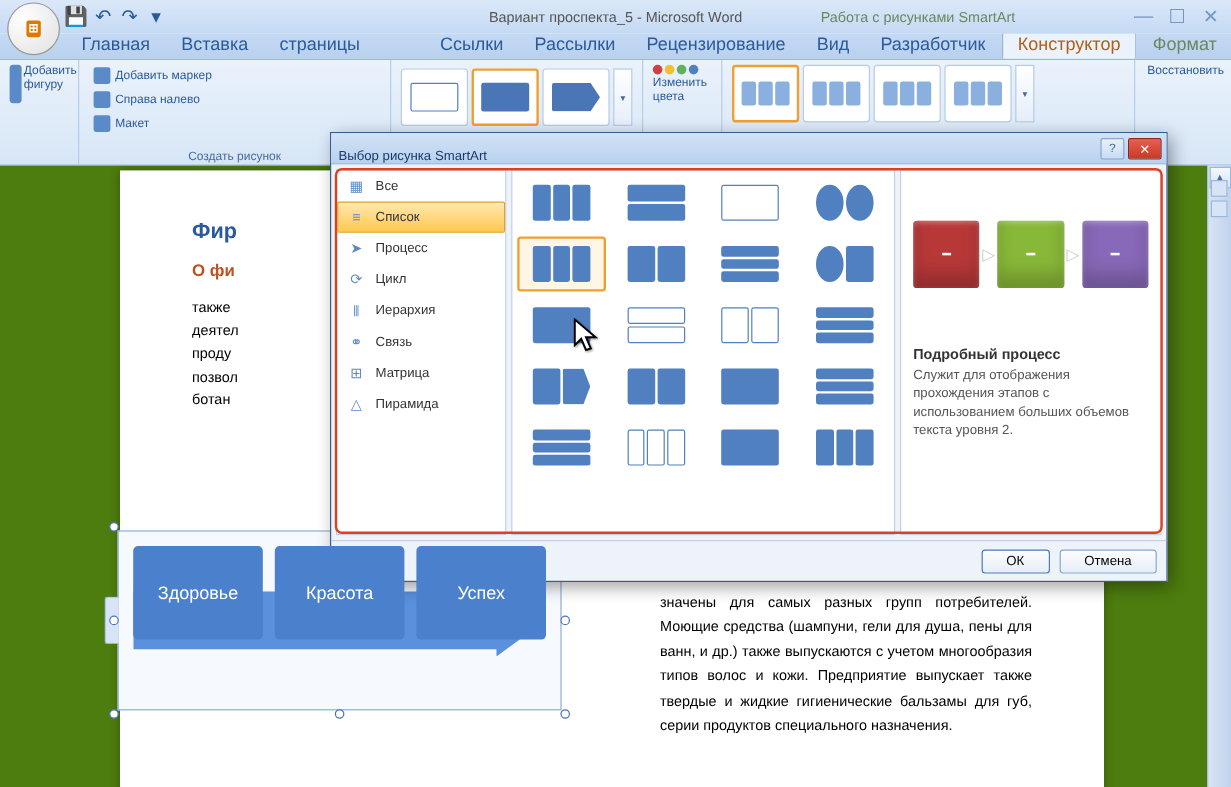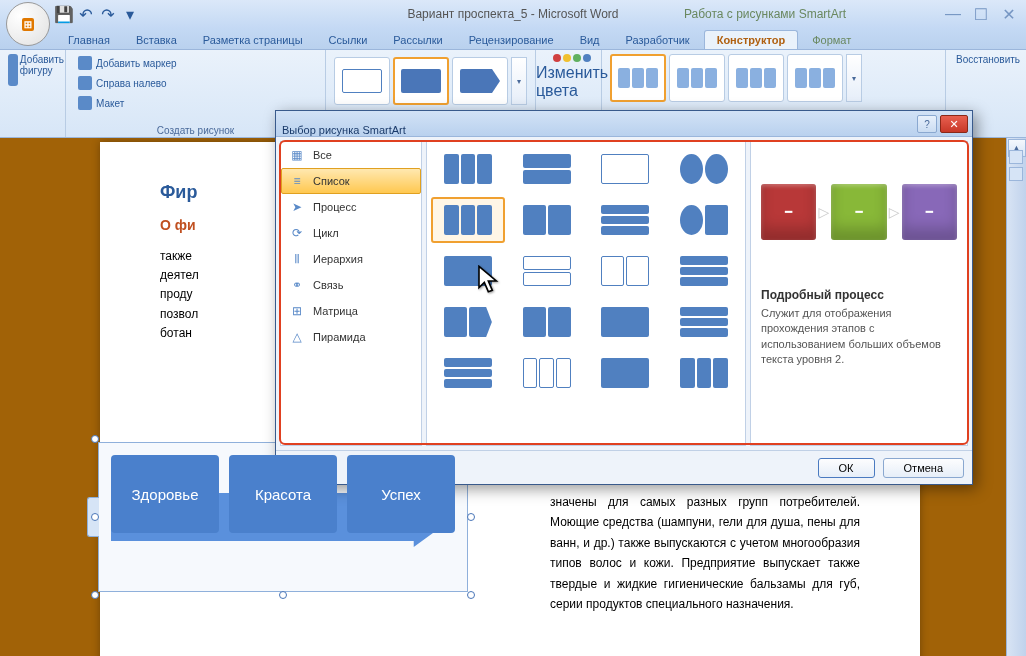--- a/index.html
+++ b/index.html
@@ -11,54 +11,54 @@
 .office-btn span { background: #e07800; color: #fff; padding: 1px 2px; border-radius: 2px; font-weight: bold; }
 .qat { margin-left: 56px; display: flex; gap: 6px; align-items: center; }
 .qat-btn { width: 16px; height: 16px; display: flex; align-items: center; justify-content: center; color: #2a5a9a; cursor: pointer; }
 .title-text { position: absolute; left: 50%; transform: translateX(-50%); font-size: 12px; color: #555; }
 .context-title { position: absolute; right: 180px; font-size: 12px; color: #6a8860; }
 .win-controls { position: absolute; right: 8px; display: flex; gap: 10px; }
 .win-controls span { width: 18px; height: 14px; color: #7696c3; cursor: pointer; display: inline-flex; align-items: center; justify-content: center; }
 
 
 .ribbon-tabs { height: 22px; background: linear-gradient(#c4d9f4, #b9d1ee); display: flex; align-items: flex-end; padding-left: 56px; gap: 2px; border-bottom: 1px solid #9bb6db; }
-.tab { padding: 3px 12px; font-size: 11px; color: #2a5a9a; cursor: pointer; border-radius: 3px 3px 0 0; }
-.tab.active { background: #eaf2fb; border: 1px solid #9bb6db; border-bottom: none; color: #2a5a9a; font-weight: bold; }
+.tab { padding: 3px 12px; font-size: 15px; color: #2a5a9a; cursor: pointer; border-radius: 3px 3px 0 0; }
+.tab.active { background: #eaf2fb; border: 1px solid #9bb6db; border-bottom: none; color: #2a5a9a; }
 .tab.context { color: #6a8860; }
 .tab.context.active { background: #eaf2fb; color: #b06010; }
 
 
 .ribbon { height: 88px; background: linear-gradient(#eaf2fb, #d7e6f7); border-bottom: 1px solid #9bb6db; display: flex; position: relative; }
 .rgroup { border-right: 1px solid #b8cce4; padding: 4px 8px 2px; display: flex; flex-direction: column; position: relative; }
 .rgroup-label { position: absolute; bottom: 1px; left: 0; right: 0; text-align: center; font-size: 10px; color: #4a6a9a; }
 .rbtn-big { display: flex; flex-direction: row; align-items: flex-start; width: 56px; font-size: 10px; color: #2a5a9a; cursor: pointer; gap: 2px; }
 .rbtn-big .ico { width: 32px; height: 32px; background: #5a8ac8; border-radius: 3px; }
 .rbtn-row { display: flex; flex-direction: column; gap: 2px; }
 .rbtn-sm { font-size: 10px; color: #2a5a9a; padding: 2px 4px; cursor: pointer; display: flex; align-items: center; gap: 4px; }
 .rbtn-sm::before { content: ''; width: 14px; height: 14px; background: #5a8ac8; border-radius: 2px; display: inline-block; }
 
 
 .gallery-strip { display: flex; gap: 3px; align-items: center; padding: 3px 0; }
 .gal-item { width: 56px; height: 48px; border: 1px solid #b8cce4; background: #fff; border-radius: 3px; display: flex; align-items: center; justify-content: center; cursor: pointer; }
 .gal-item.sel { border: 2px solid #f0a030; }
 .gal-shape { width: 40px; height: 24px; background: #4a76b8; border-radius: 2px; }
 .gal-nav { width: 16px; height: 48px; border: 1px solid #b8cce4; background: linear-gradient(#fff, #e6eef9); display: flex; align-items: center; justify-content: center; font-size: 8px; color: #4a6a9a; cursor: pointer; }
 
-.rbtn-colors { width: 56px; display: flex; flex-direction: column; align-items: center; font-size: 16px; color: #2a5a9a; cursor: pointer; }
+.rbtn-colors { width: 56px; display: flex; flex-direction: column; font-size: 10px; color: #2a5a9a; cursor: pointer; }
 .rbtn-colors .dots { display: flex; gap: 2px; margin-bottom: 2px; }
 .rbtn-colors .dots span { width: 8px; height: 8px; border-radius: 50%; }
 
 .style-gal { display: flex; gap: 3px; }
 .style-item { width: 56px; height: 48px; border: 1px solid #b8cce4; background: #fff; border-radius: 3px; display: flex; align-items: center; justify-content: center; cursor: pointer; }
 .style-item.sel { border: 2px solid #f0a030; }
 .style-shape { display: flex; gap: 2px; }
 .style-shape span { width: 12px; height: 20px; background: #8ab0e0; border-radius: 2px; }
 
 
-.doc-area { position: absolute; top: 138px; left: 0; right: 20px; bottom: 0; background: #a16207; overflow: hidden; }
+.doc-area { position: absolute; top: 138px; left: 0; right: 20px; bottom: 0; background: #4d7c0f; overflow: hidden; }
 .page { position: absolute; left: 100px; top: 4px; width: 820px; height: 700px; background: #fff; box-shadow: 0 0 8px rgba(0,0,0,0.3); padding: 40px 60px; }
 .page h2.fi { color: #2a5a9a; font-size: 18px; margin-bottom: 14px; }
 .page h3.of { color: #c05020; font-size: 14px; margin-bottom: 14px; }
 .page p { font-size: 12px; line-height: 1.6; text-align: justify; }
 .col-r { position: absolute; right: 60px; top: 350px; width: 310px; font-size: 12px; line-height: 1.7; text-align: justify; }
 .vscroll { position: absolute; right: 0; top: 138px; bottom: 0; width: 20px; background: linear-gradient(90deg, #d8e4f4, #c0d2ec); border-left: 1px solid #9bb6db; }
 .vscroll .btn { width: 18px; height: 18px; background: linear-gradient(#f4f8fd, #d6e4f6); border: 1px solid #9bb6db; display: flex; align-items: center; justify-content: center; font-size: 9px; color: #4a6a9a; cursor: pointer; margin: 1px auto; }
 .vidget { position: absolute; right: 3px; top: 150px; width: 14px; height: 14px; background: #d6e4f6; border: 1px solid #9bb6db; cursor: pointer; }
 .vidget2 { top: 167px; }
 

